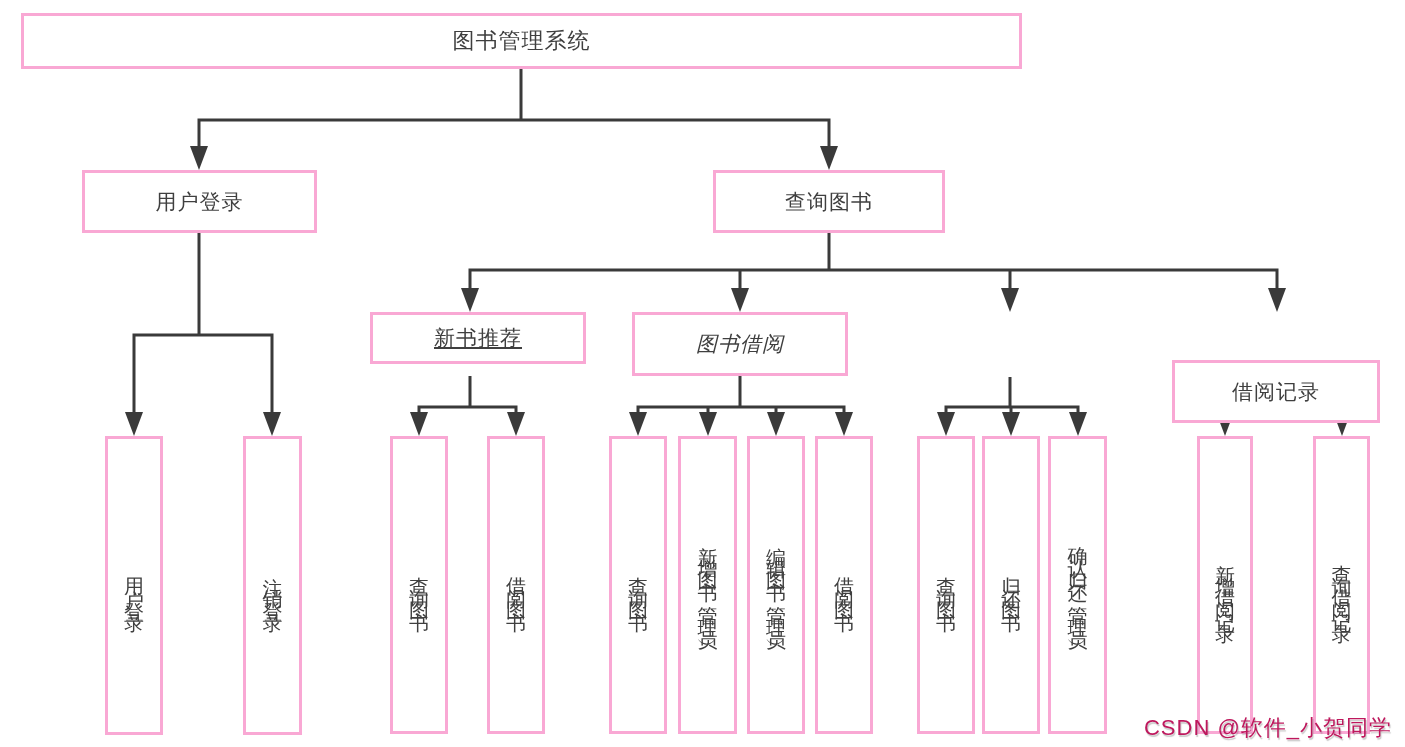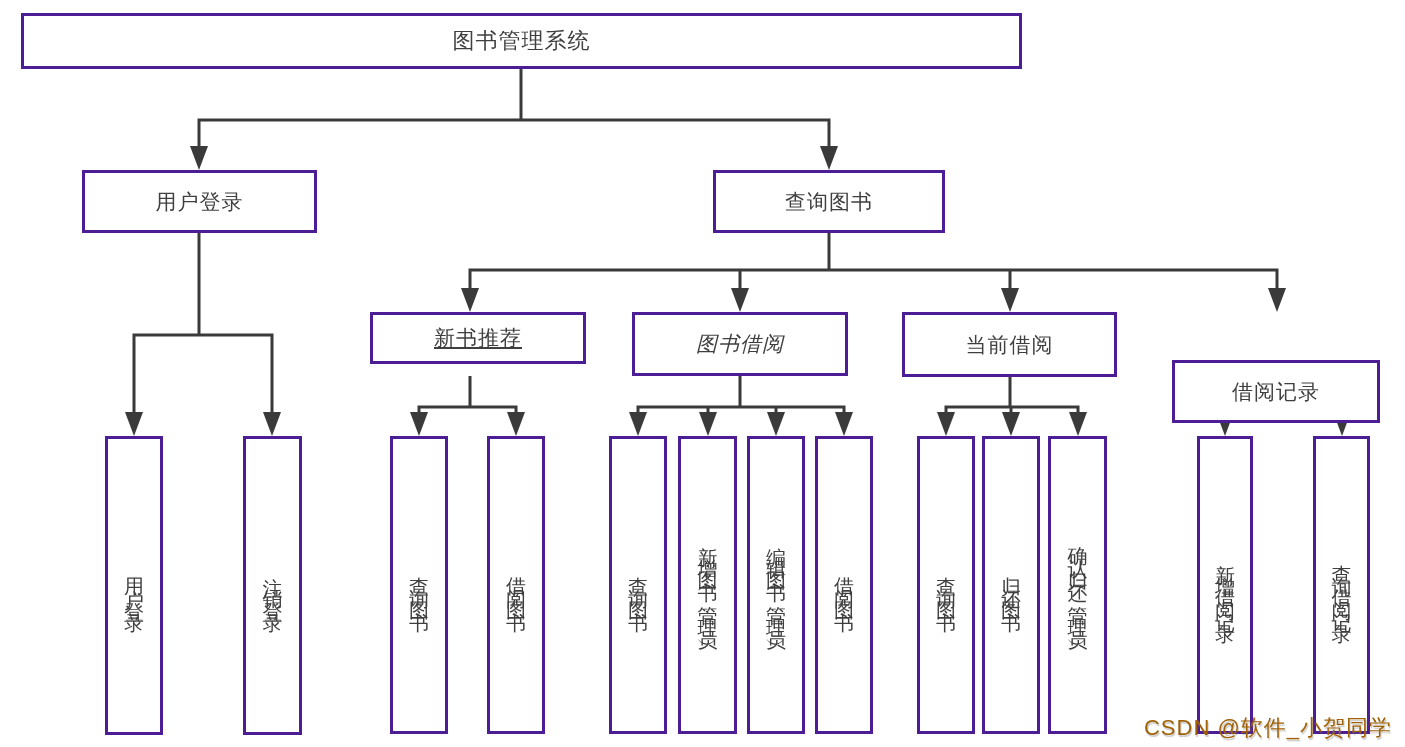--- a/index.html
+++ b/index.html
@@ -8,40 +8,40 @@
     width:1405px;height:747px;
     background:#ffffff;
     font-family:"Liberation Sans", sans-serif;
     color:#3f3f3f;
     overflow:hidden;
   }
   .connectors{position:absolute;left:0;top:0;z-index:0;}
   .node{
     position:absolute;
     box-sizing:border-box;
-    border:3px solid #4c1d95;
+    border:3px solid #f9a8d4;
     background:#ffffff;
     display:flex;align-items:center;justify-content:center;
     z-index:1;
     text-align:right;
   }
   .hbox{font-size:21px;letter-spacing:1px;}
   .root{font-size:22px;}
   .vbox span{
     writing-mode:vertical-rl;
     text-orientation:mixed;
     font-size:20px;
     line-height:1.05;
     letter-spacing:12px;
   }
   .watermark{
     position:absolute;
     right:13px;bottom:4px;
     font-size:22px;
-    color:#a16207;
+    color:#be185d;
     letter-spacing:1px;
     text-shadow:1px 2px 1px rgba(110,110,110,0.38);
     z-index:5;
     white-space:nowrap;
   }
 </style>
 </head>
 <body>
 
 <div class="canvas">
@@ -89,23 +89,20 @@
   <div class="node hbox" style="left:713px;top:170px;width:232px;height:63px;">
     <span>查询图书</span>
   </div>
 
   <div class="node hbox" style="left:370px;top:312px;width:216px;height:52px;text-decoration:underline;">
     <span>新书推荐</span>
   </div>
   <div class="node hbox" style="left:632px;top:312px;width:216px;height:64px;font-style:italic;">
     <span>图书借阅</span>
   </div>
-  <div class="node hbox" style="left:902px;top:312px;width:215px;height:65px;">
-    <span>当前借阅</span>
-  </div>
   <div class="node hbox" style="left:1172px;top:312px;width:208px;height:63px;margin-top:48px;">
     <span>借阅记录</span>
   </div>
 
   <div class="node vbox" style="left:105px;top:436px;width:58px;height:299px;">
     <span>用户登录</span>
   </div>
   <div class="node vbox" style="left:243px;top:436px;width:59px;height:299px;">
     <span>注销登录</span>
   </div>

